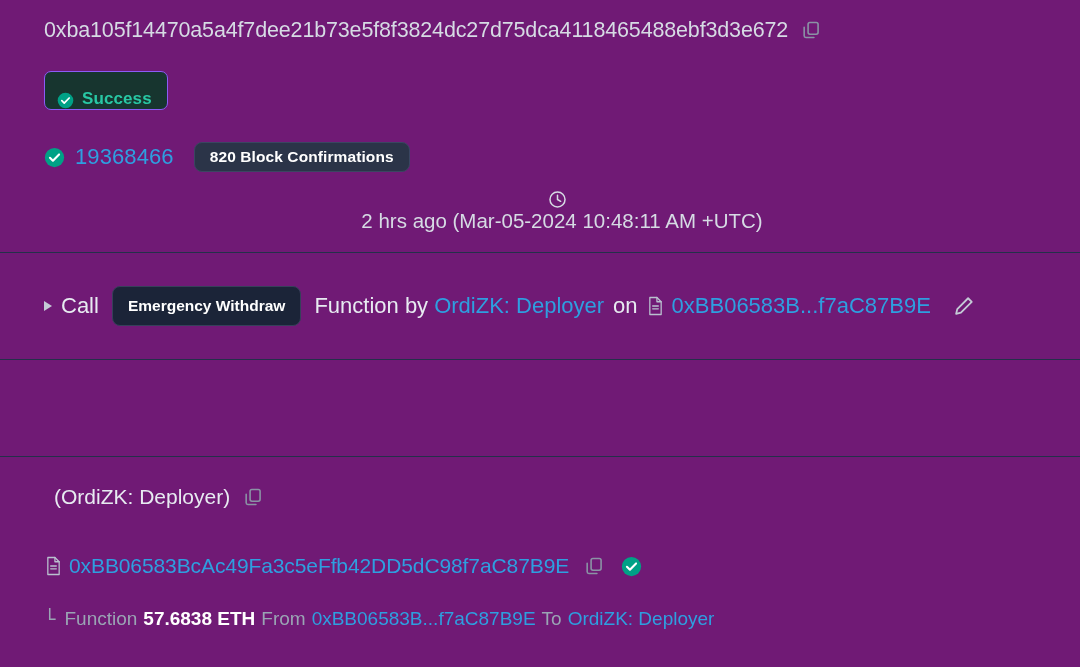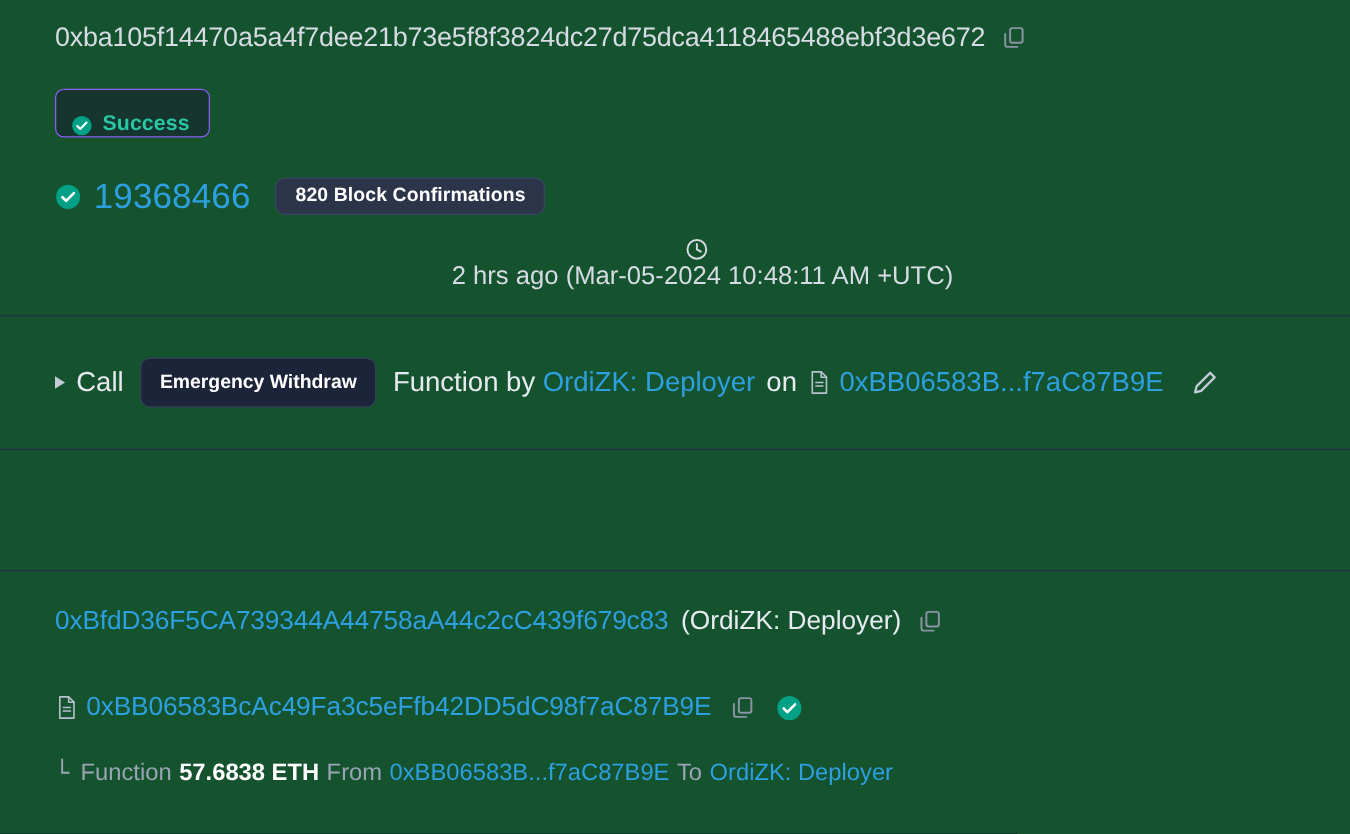--- a/index.html
+++ b/index.html
@@ -9,21 +9,21 @@
     height: 667px;
     background: #141d2e;
     font-family: "Liberation Sans", sans-serif;
     overflow: hidden;
   }
 
   .page {
     position: relative;
     width: 1080px;
     height: 667px;
-    background: #14532d;
+    background: #701a75;
   }
 
   
   .row {
     display: flex;
     align-items: center;
     padding-left: 44px;
   }
 
   .divider {
@@ -84,21 +84,21 @@
     color: #28c7a4;
     font-size: 17px;
     font-weight: 700;
     letter-spacing: 0.1px;
   }
 
   
   .block-row { height: 66px; gap: 0; }
   .block-number {
     color: #2e9fe0;
-    font-size: 28px;
+    font-size: 22px;
     margin-left: 10px;
     margin-right: 20px;
     letter-spacing: 0.1px;
     cursor: pointer;
   }
   .confirm-pill {
     display: inline-flex;
     align-items: center;
     height: 30px;
     padding: 0 15px;
@@ -292,21 +292,20 @@
     </div>
   </div>
 
   <div class="divider"></div>
 
   <div class="spacer-band"></div>
 
   <div class="divider"></div>
 
   <div class="row from-row">
-    <span class="addr-link">0xBfdD36F5CA739344A44758aA44c2cC439f679c83</span>
     <span class="addr-alias">(OrdiZK: Deployer)</span>
     <span class="icon copy-icon">
       <svg viewBox="0 0 24 24" fill="none" stroke="#8a93a5" stroke-width="1.9" stroke-linecap="round" stroke-linejoin="round">
         <rect x="8.5" y="3" width="12" height="14" rx="2.2"></rect>
         <path d="M15.5 21H5.8A2 2 0 0 1 3.8 19V8.6"></path>
       </svg>
     </span>
   </div>
 
   <div class="row contract-row">

